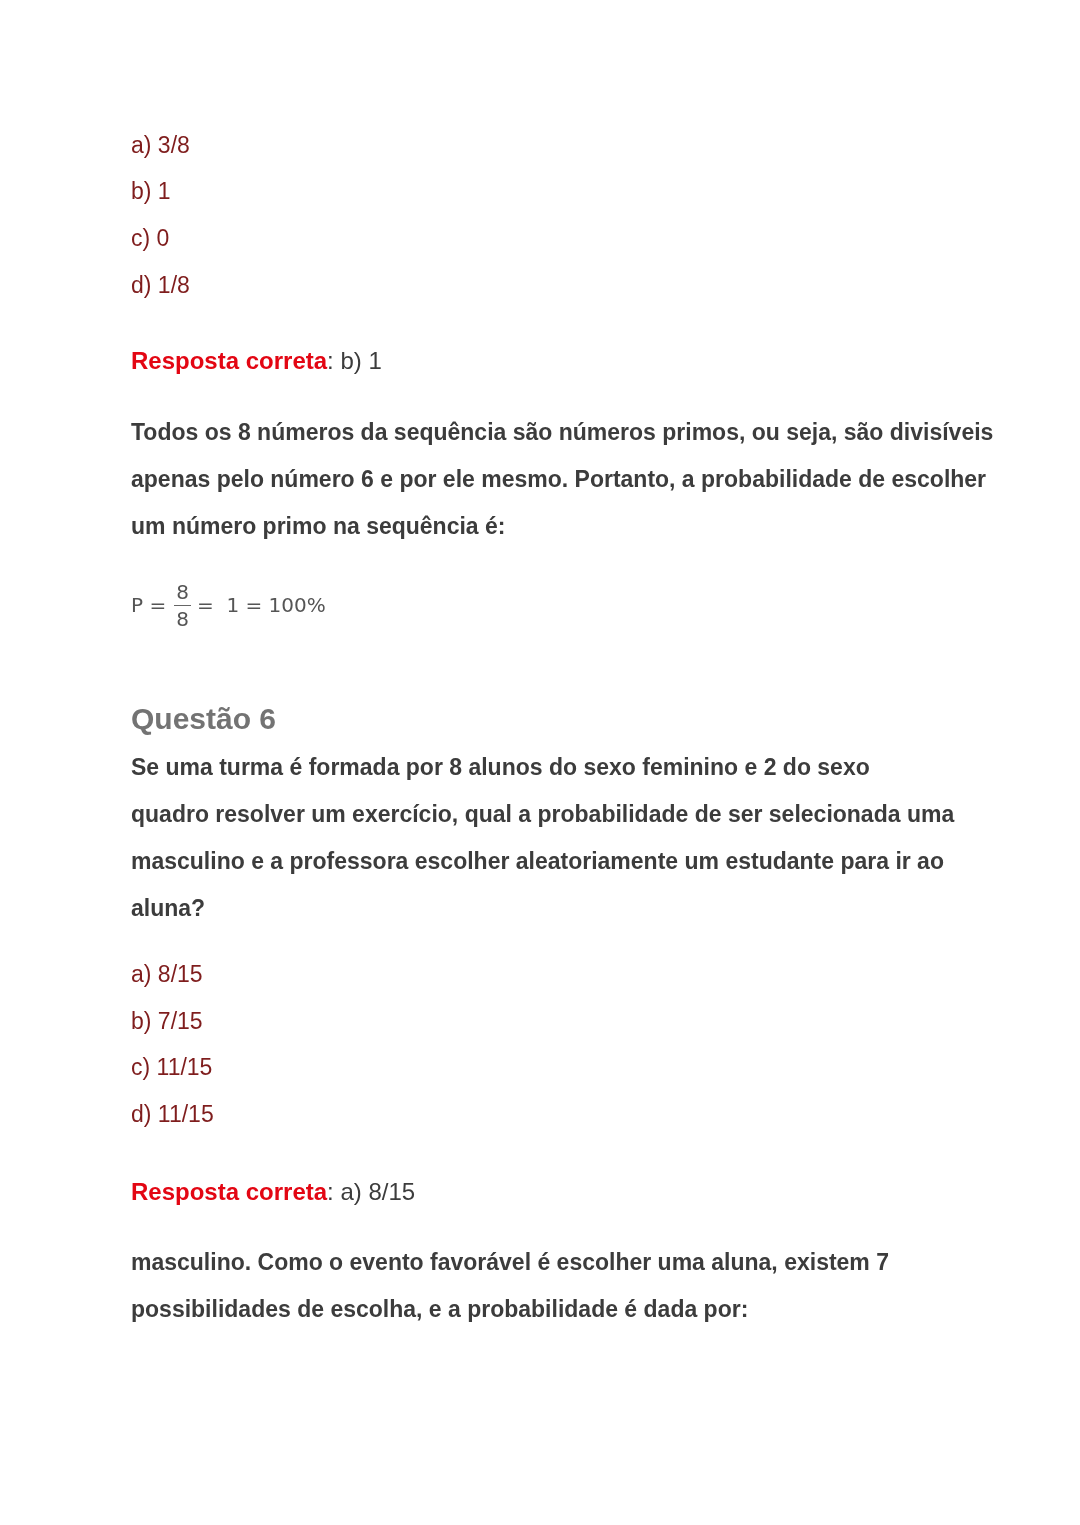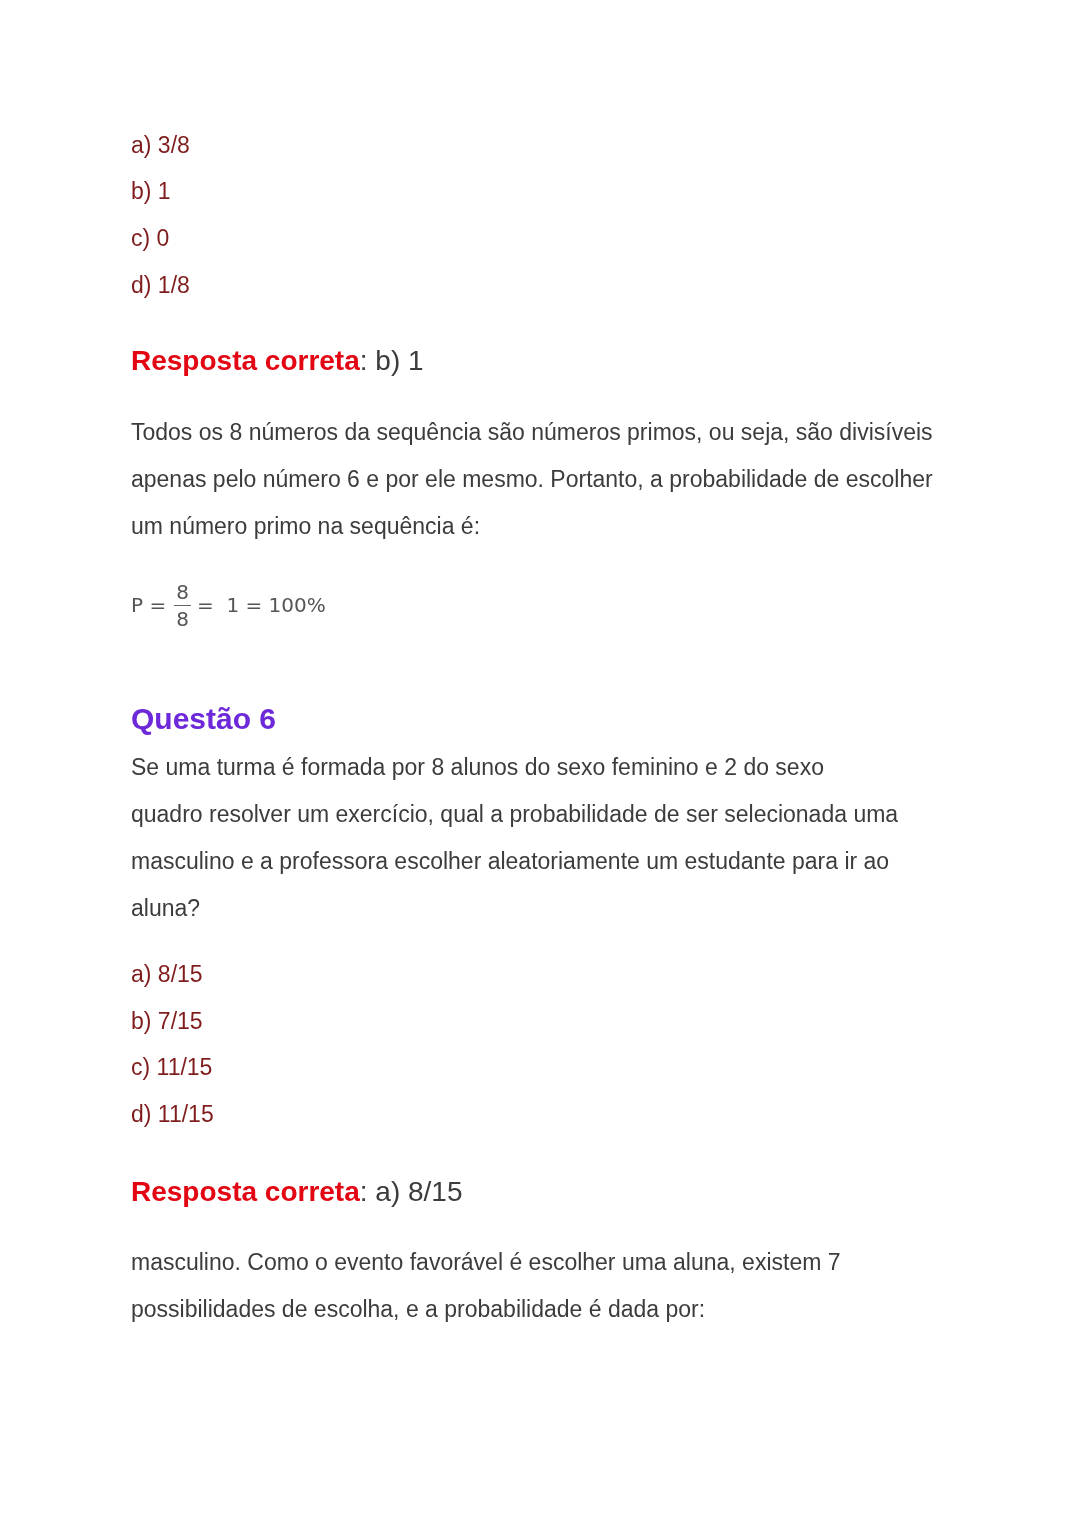--- a/index.html
+++ b/index.html
@@ -16,41 +16,42 @@
       color: #3a3a3a;
     }
     .abs { position: absolute; left: 131px; }
     .opt {
       font-size: 23px;
       line-height: 30px;
       color: #7f1d1d;
       white-space: nowrap;
     }
     .answer {
-      font-size: 28px;
+      font-size: 24px;
       line-height: 32px;
       white-space: nowrap;
       color: #3c3c3c;
       text-align: right;
     }
     .answer .label {
       color: #e30613;
       font-weight: bold;
     }
     .para {
       font-size: 23px;
       line-height: 47px;
       color: #3c3c3c;
       width: 830px;
+      font-weight: bold;
     }
     .para .line { display: block; white-space: nowrap; }
     .heading {
       font-size: 30px;
       font-weight: bold;
-      color: #6d28d9;
+      color: #737373;
       line-height: 38px;
     }
     .formula {
       font-family: "DejaVu Sans", sans-serif;
       font-size: 20px;
       color: #555555;
       display: flex;
       align-items: center;
       height: 60px;
     }

